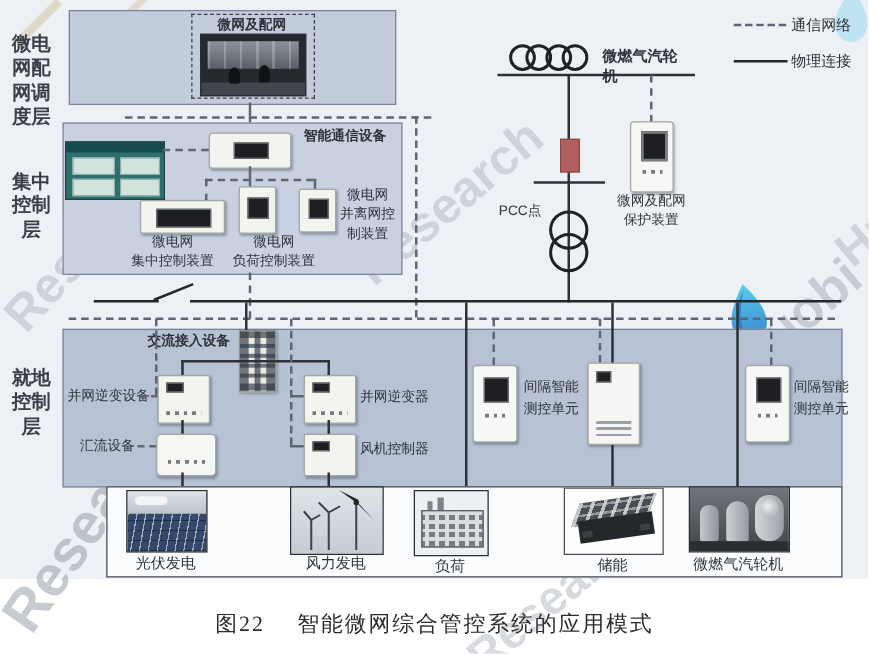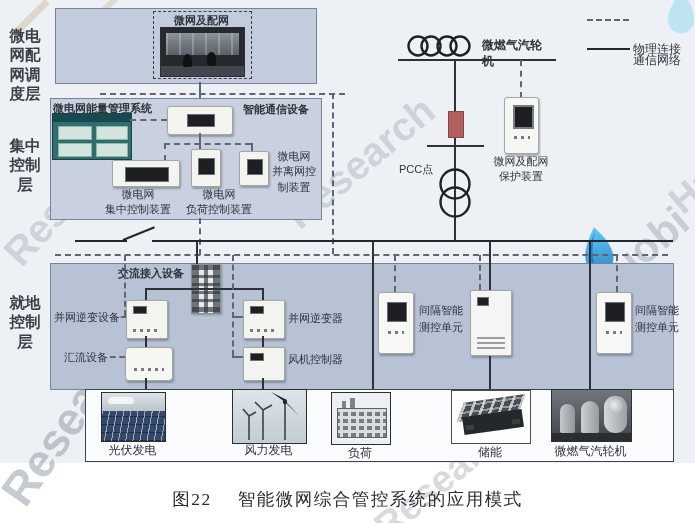--- a/index.html
+++ b/index.html
@@ -66,21 +66,21 @@
     <path d="M18,0 C26,12 31,20 31,31 a14,15 0 1,1 -28,0 C3,22 9,12 18,0 Z" fill="url(#dg)"></path>
     <path d="M18,4 C12,14 8,22 8,31 a10,12 0 0,0 6,12 C9,36 9,26 18,4 Z" fill="#0d5fae" opacity=".8"></path>
   </svg>
   <svg class="abs" style="left:665px;top:-10px;opacity:.4;" width="30" height="46" viewBox="0 0 32 48">
     <path d="M18,0 C26,12 31,20 31,31 a14,15 0 1,1 -28,0 C3,22 9,12 18,0 Z" fill="#7fd0f2"></path>
   </svg>
   <div class="abs" style="left:8px;top:14px;width:46px;height:7px;background:rgba(205,186,152,.45);transform:rotate(-45deg);"></div>
   <div class="abs" style="left:92px;top:4px;width:30px;height:6px;background:rgba(205,186,152,.4);transform:rotate(-45deg);"></div>
 
   <div class="abs hdash" style="left:587px;top:19px;width:42px;"></div>
-  <div class="abs lbl12" style="left:633px;top:12px;width:60px;margin-top:40px;">通信网络</div>
+  <div class="abs lbl12" style="left:633px;top:12px;width:60px;">通信网络</div>
   <div class="abs hline3" style="left:587px;top:48px;width:43px;"></div>
   <div class="abs lbl12" style="left:633px;top:41px;width:60px;">物理连接</div>
 
   <div class="abs vertlbl" style="left:8px;top:136px;">集中控制层</div>
   <div class="abs vertlbl" style="left:8px;top:26px;">微电网配网调度层</div>
   <div class="abs vertlbl" style="left:8px;top:293px;">就地控制层</div>
 
   <div class="abs layerbox fill-a" style="left:55px;top:8px;width:260px;height:74px;"></div>
   <div class="abs dashbox" style="left:153px;top:11px;width:97px;height:66px;"></div>
   <div class="abs lbl bold ctr" style="left:155px;top:13px;width:93px;">微网及配网</div>
@@ -92,21 +92,20 @@
     <div class="abs" style="left:22px;top:26px;width:9px;height:13px;background:#101214;border-radius:50% 50% 20% 20%;"></div>
     <div class="abs" style="left:46px;top:24px;width:9px;height:14px;background:#101214;border-radius:50% 50% 20% 20%;"></div>
   </div>
 
   <div class="abs vdash" style="left:199px;top:82px;height:11px;"></div>
   <div class="abs hdash" style="left:100px;top:93px;width:245px;"></div>
   <div class="abs vdash" style="left:332px;top:93px;height:161px;"></div>
   <div class="abs vdash" style="left:199px;top:93px;height:14px;"></div>
 
   <div class="abs layerbox fill-b" style="left:50px;top:98px;width:270px;height:120px;"></div>
-  <div class="abs lbl bold" style="left:53px;top:101px;width:120px;">微电网能量管理系统</div>
   <div class="abs" style="left:52px;top:113px;width:78px;height:45px;background:#2f6e6d;border:1px solid #1c4446;">
     <div class="abs" style="left:0;top:0;width:78px;height:8px;background:#154b4e;"></div>
     <div class="abs" style="left:5px;top:12px;width:32px;height:12px;background:#d3e4df;border:1px solid #8fb3ad;"></div>
     <div class="abs" style="left:43px;top:12px;width:30px;height:12px;background:#d3e4df;border:1px solid #8fb3ad;"></div>
     <div class="abs" style="left:5px;top:29px;width:32px;height:12px;background:#d3e4df;border:1px solid #8fb3ad;"></div>
     <div class="abs" style="left:43px;top:29px;width:30px;height:12px;background:#d3e4df;border:1px solid #8fb3ad;"></div>
   </div>
   <div class="abs device" style="left:167px;top:106px;width:64px;height:27px;border-radius:3px;">
     <div class="screen" style="left:19px;top:7px;width:26px;height:11px;"></div>
   </div>

